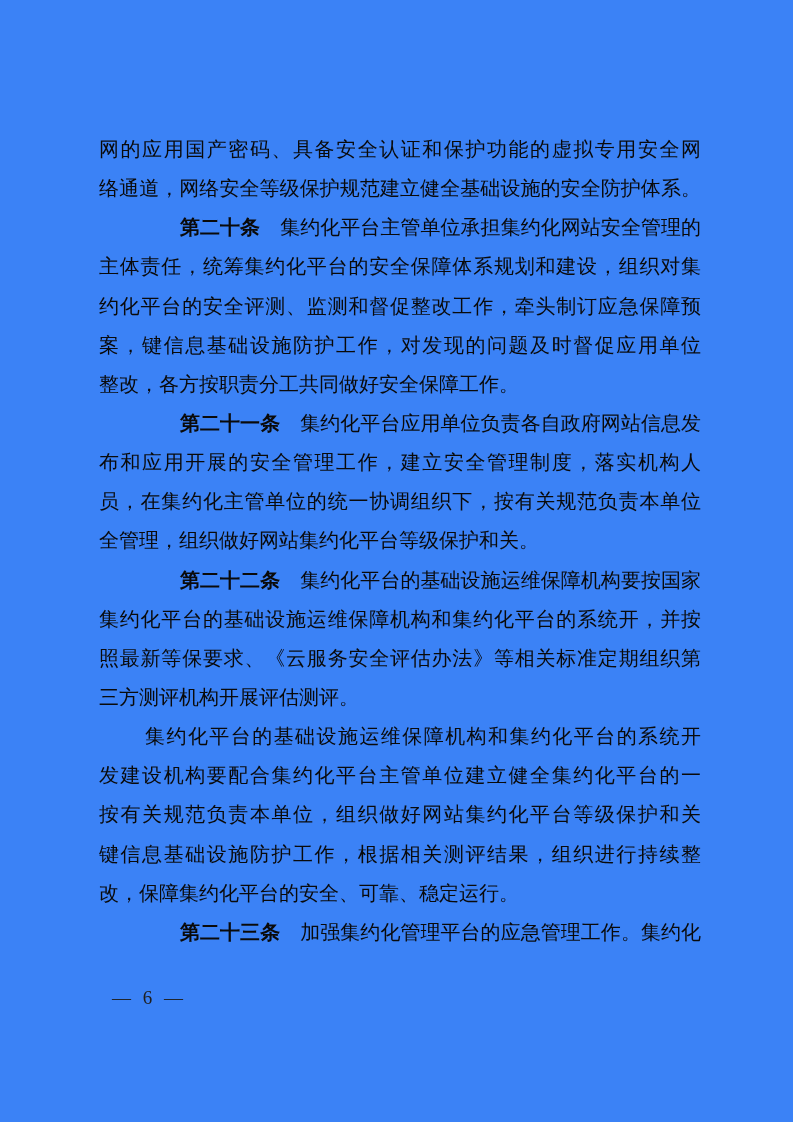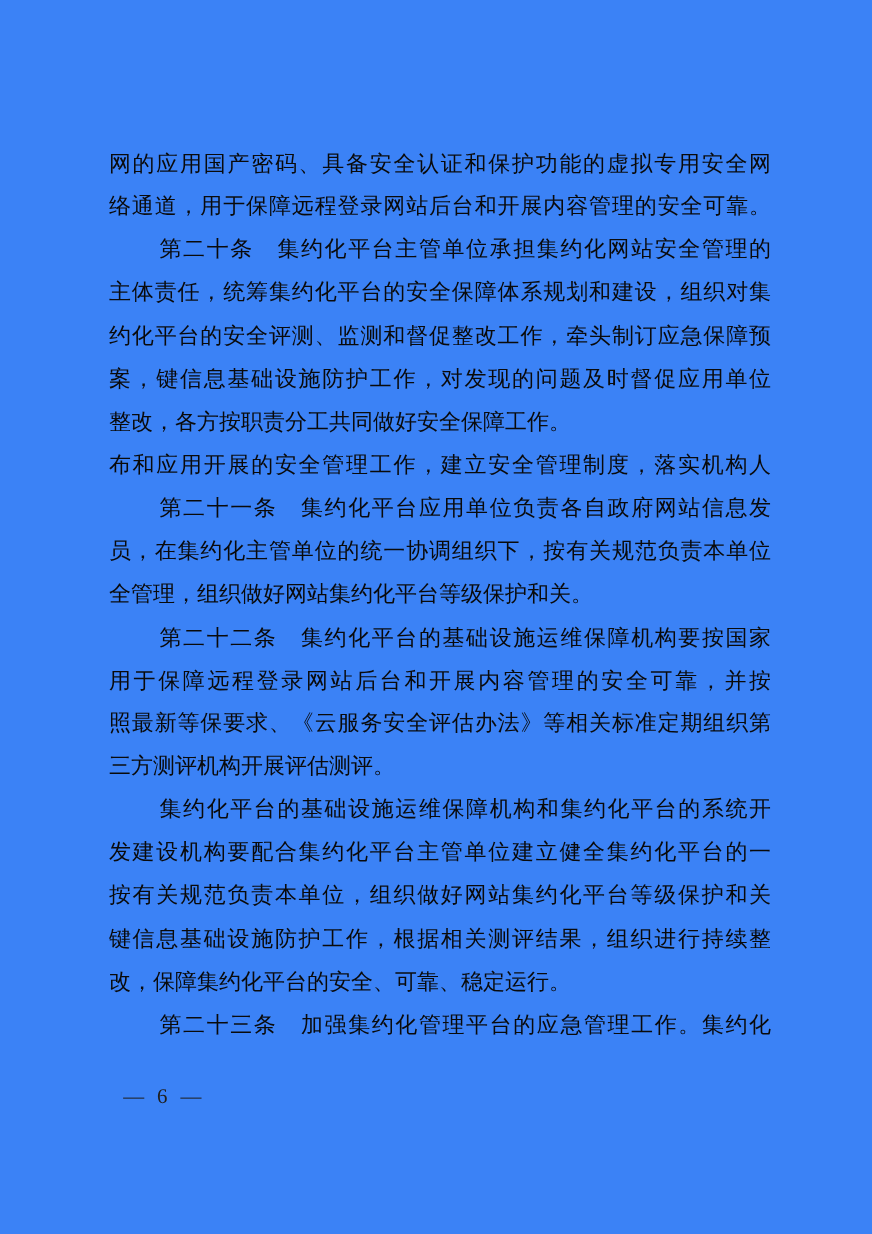--- a/index.html
+++ b/index.html
@@ -31,52 +31,53 @@
   }
   .line.justify {
     white-space: normal;
     text-align: justify;
     text-align-last: justify;
   }
   .line.indent {
     padding-left: 46px;
   }
   .article-heading {
-    font-weight: 400;
+    font-weight: 700;
     font-family: "Liberation Sans", "DejaVu Sans", sans-serif;
+    margin-left: 35px;
   }
   .page-footer {
     position: absolute;
     left: 112px;
     top: 986px;
     font-size: 19px;
     line-height: 24px;
     color: #1f1f1f;
     word-spacing: 7px;
     font-family: "Liberation Serif", "DejaVu Serif", serif;
   }
 </style>
 </head>
 <body>
 
 <div class="page">
   <main class="doc-body">
       <div class="line justify"><span class="body-text">网的应用国产密码、具备安全认证和保护功能的虚拟专用安全网</span></div>
-      <div class="line justify"><span class="body-text">络通道，用于保障远程登录网站后台和开展内容管理的安全可靠。</span></div>
+      <div class="line justify"><span class="body-text">络通道，网络安全等级保护规范建立健全基础设施的安全防护体系。</span></div>
       <div class="line justify indent"><span class="article-heading">第二十条</span><span class="body-text">　集约化平台主管单位承担集约化网站安全管理的</span></div>
       <div class="line justify"><span class="body-text">主体责任，统筹集约化平台的安全保障体系规划和建设，组织对集</span></div>
       <div class="line justify"><span class="body-text">约化平台的安全评测、监测和督促整改工作，牵头制订应急保障预</span></div>
       <div class="line justify"><span class="body-text">案，键信息基础设施防护工作，对发现的问题及时督促应用单位</span></div>
       <div class="line"><span class="body-text">整改，各方按职责分工共同做好安全保障工作。</span></div>
+      <div class="line justify indent"><span class="article-heading">第二十一条</span><span class="body-text">　集约化平台应用单位负责各自政府网站信息发</span></div>
       <div class="line justify"><span class="body-text">布和应用开展的安全管理工作，建立安全管理制度，落实机构人</span></div>
-      <div class="line justify indent"><span class="article-heading">第二十一条</span><span class="body-text">　集约化平台应用单位负责各自政府网站信息发</span></div>
       <div class="line justify"><span class="body-text">员，在集约化主管单位的统一协调组织下，按有关规范负责本单位</span></div>
       <div class="line"><span class="body-text">全管理，组织做好网站集约化平台等级保护和关。</span></div>
       <div class="line justify indent"><span class="article-heading">第二十二条</span><span class="body-text">　集约化平台的基础设施运维保障机构要按国家</span></div>
-      <div class="line justify"><span class="body-text">用于保障远程登录网站后台和开展内容管理的安全可靠，并按</span></div>
+      <div class="line justify"><span class="body-text">集约化平台的基础设施运维保障机构和集约化平台的系统开，并按</span></div>
       <div class="line justify"><span class="body-text">照最新等保要求、《云服务安全评估办法》等相关标准定期组织第</span></div>
       <div class="line"><span class="body-text">三方测评机构开展评估测评。</span></div>
       <div class="line justify indent"><span class="body-text">集约化平台的基础设施运维保障机构和集约化平台的系统开</span></div>
       <div class="line justify"><span class="body-text">发建设机构要配合集约化平台主管单位建立健全集约化平台的一</span></div>
       <div class="line justify"><span class="body-text">按有关规范负责本单位，组织做好网站集约化平台等级保护和关</span></div>
       <div class="line justify"><span class="body-text">键信息基础设施防护工作，根据相关测评结果，组织进行持续整</span></div>
       <div class="line"><span class="body-text">改，保障集约化平台的安全、可靠、稳定运行。</span></div>
       <div class="line justify indent"><span class="article-heading">第二十三条</span><span class="body-text">　加强集约化管理平台的应急管理工作。集约化</span></div>
     </main>
   <div class="page-footer">— 6 —</div>

